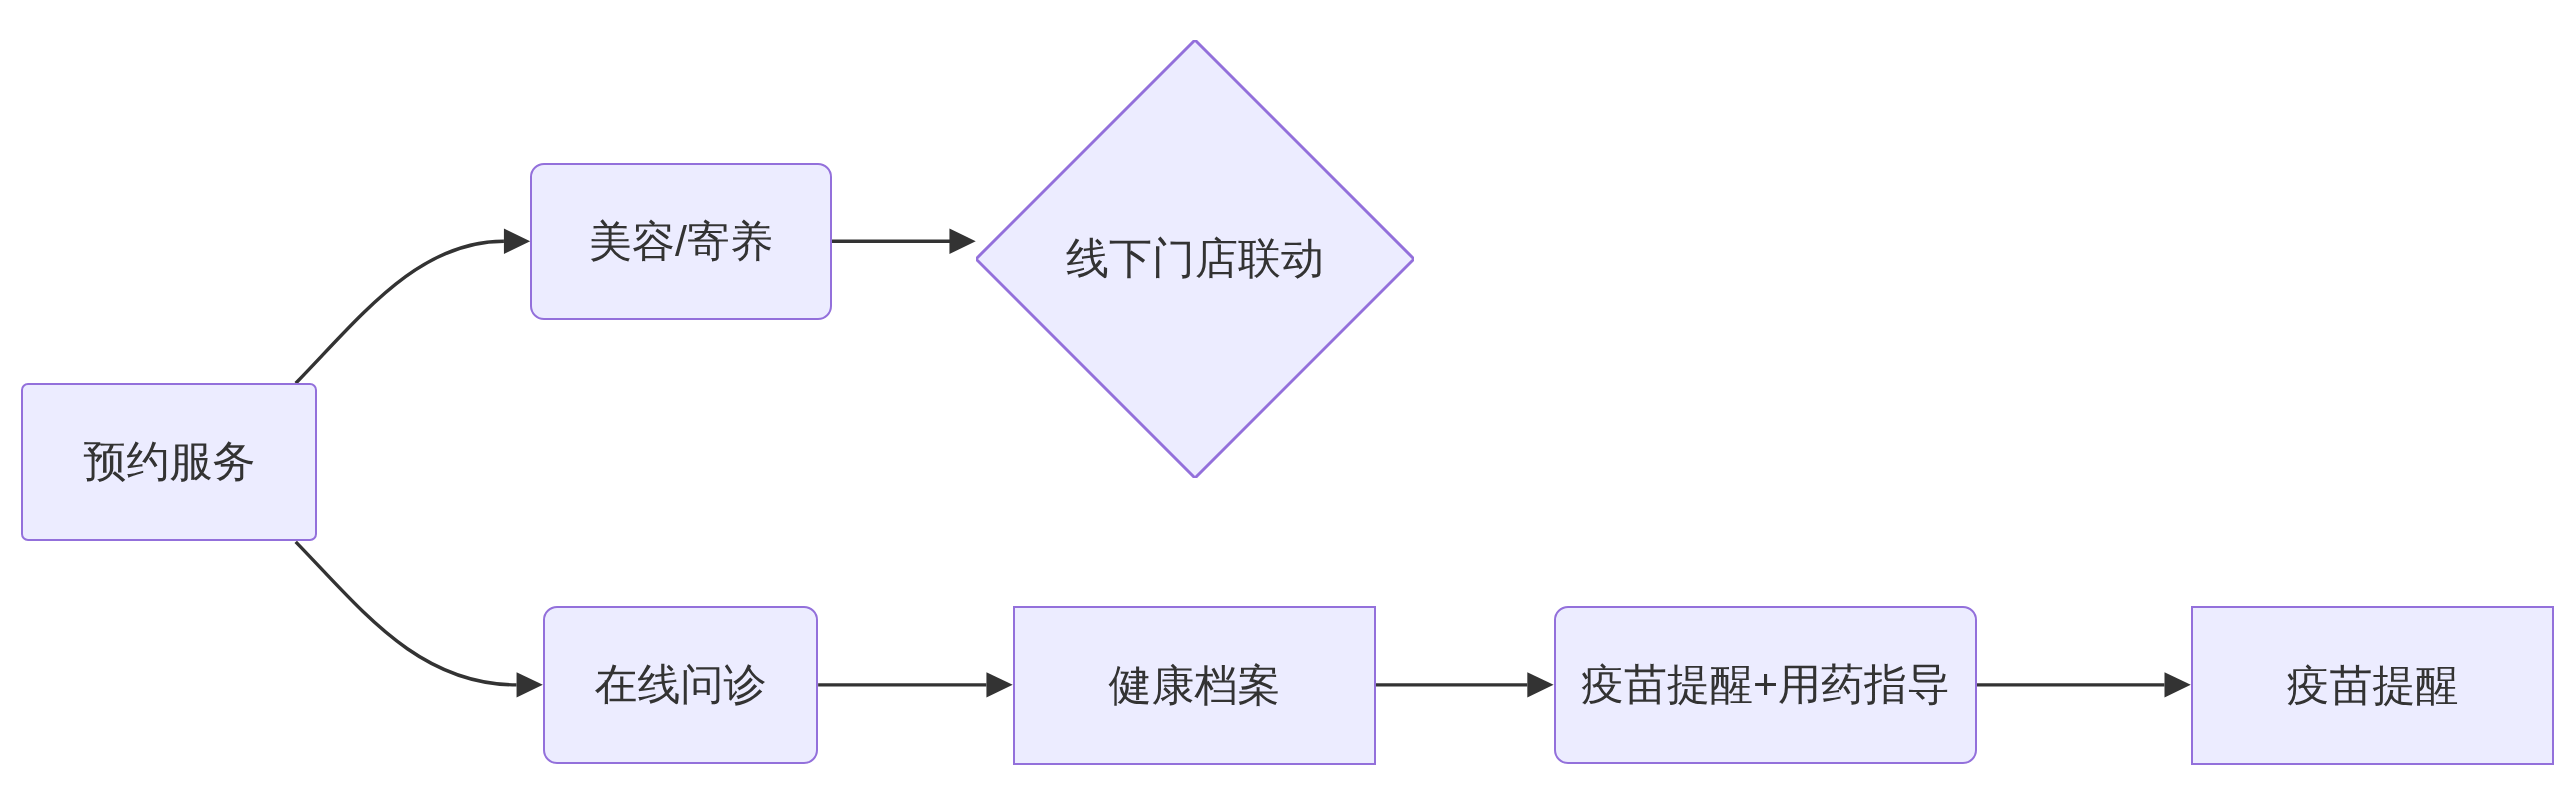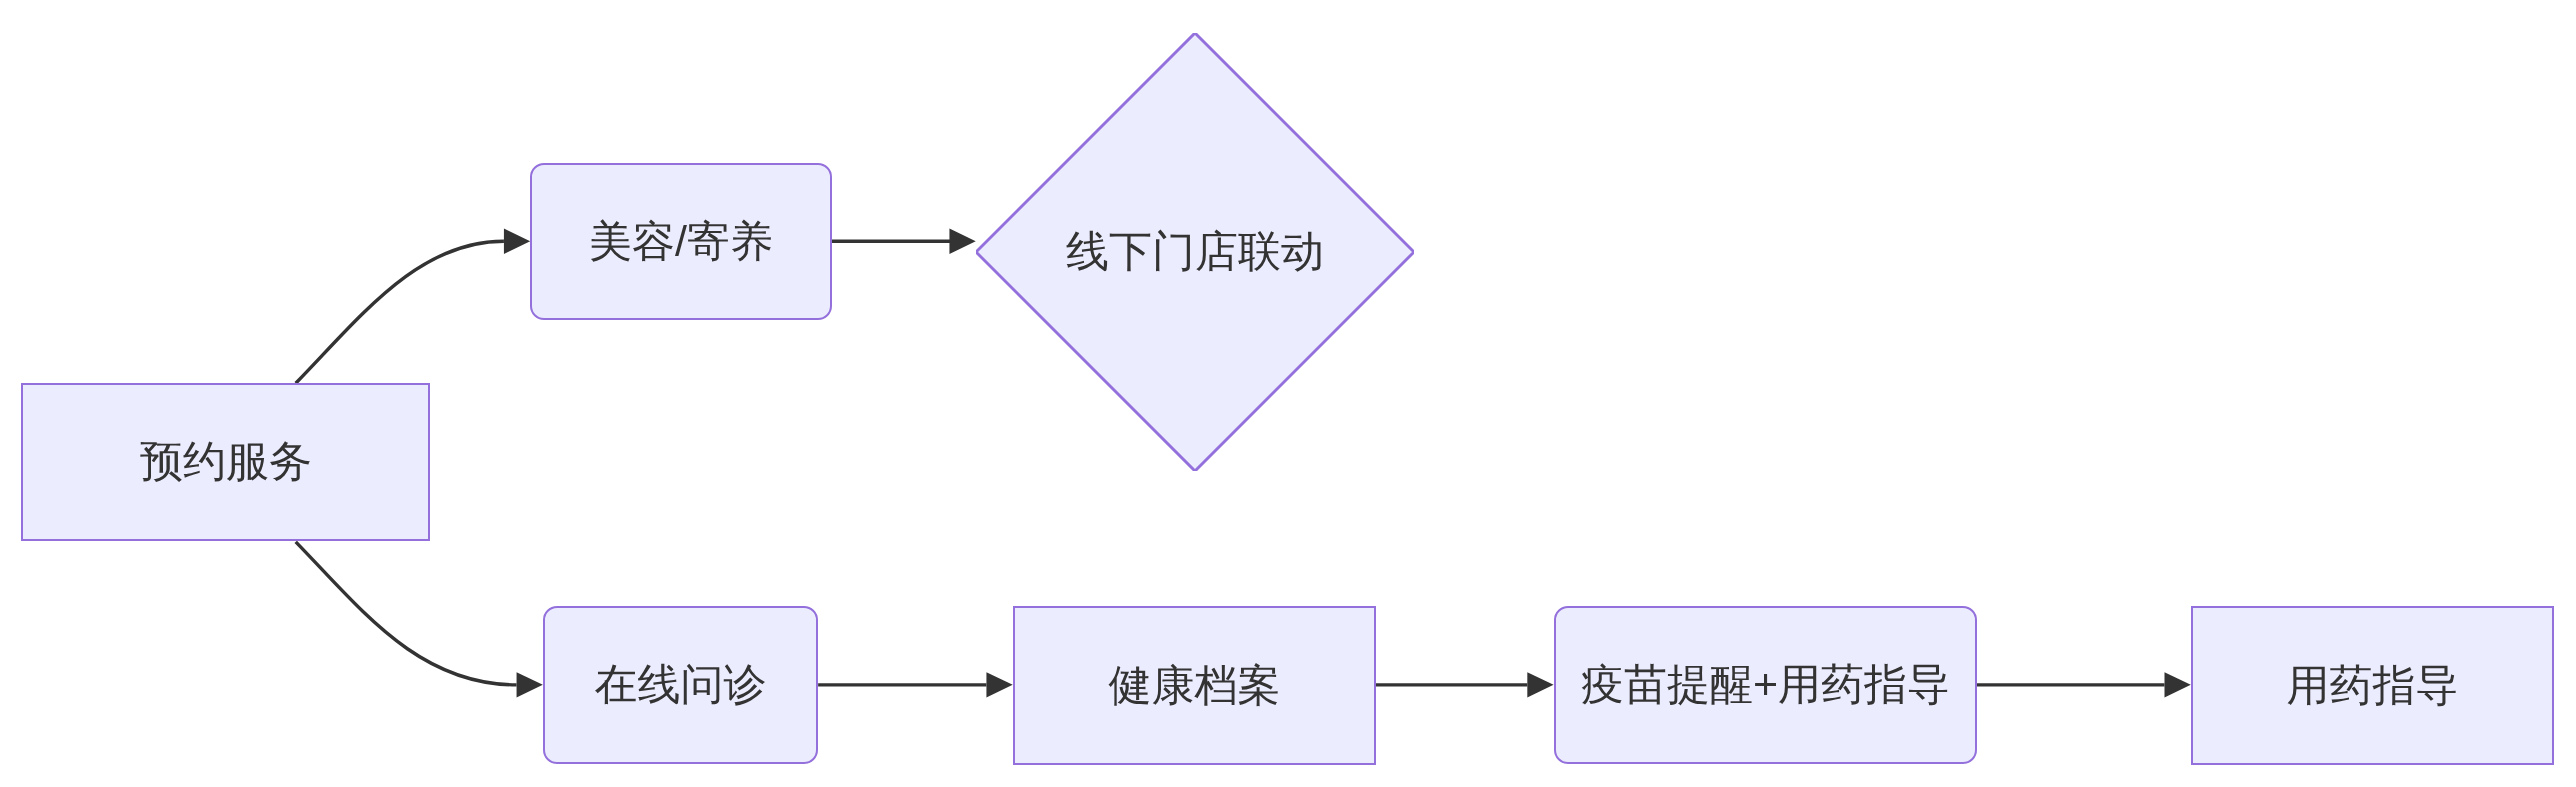--- a/index.html
+++ b/index.html
@@ -87,45 +87,45 @@
     <path class="edge-path" d="M841,704 L1014,704"></path>
     <polygon class="arrowhead" points="1041,704 1014,691 1014,717"></polygon>
 
     <path class="edge-path" d="M1414,704 L1570,704"></path>
     <polygon class="arrowhead" points="1597,704 1570,691 1570,717"></polygon>
 
     <path class="edge-path" d="M2032,704 L2225,704"></path>
     <polygon class="arrowhead" points="2252,704 2225,691 2225,717"></polygon>
   </svg>
 
-  <div class="node rect" style="left:21.4px; top:383px; width:409px; height:158px;">
+  <div class="node rect" style="left:21.4px; top:383px; width:296px; height:158px;border-radius:7px;">
     <span class="node-label">预约服务</span>
   </div>
 
   <div class="node rounded" style="left:530px; top:163px; width:302px; height:157px;">
     <span class="node-label">美容/寄养</span>
   </div>
 
-  <div class="diamond" style="left:976px; top:33px; width:438px; height:438px;">
+  <div class="diamond" style="left:976px; top:40px; width:438px; height:438px;">
     <svg viewBox="0 0 450 450" xmlns="http://www.w3.org/2000/svg">
       <polygon class="diamond-shape" points="225,0 450,225 225,450 0,225"></polygon>
     </svg>
     <span class="node-label">线下门店联动</span>
   </div>
 
   <div class="node rounded" style="left:543px; top:606px; width:275px; height:158px;">
     <span class="node-label">在线问诊</span>
   </div>
 
   <div class="node rect" style="left:1013px; top:606px; width:363px; height:159px;text-align:right;">
     <span class="node-label">健康档案</span>
   </div>
 
   <div class="node rounded" style="left:1554px; top:606px; width:423px; height:158px;">
     <span class="node-label">疫苗提醒+用药指导</span>
   </div>
 
   <div class="node rect" style="left:2191px; top:606px; width:363px; height:159px;">
-    <span class="node-label">用药指导</span>
+    <span class="node-label">疫苗提醒</span>
   </div>
 
 </div>
 
 
 </body></html>

